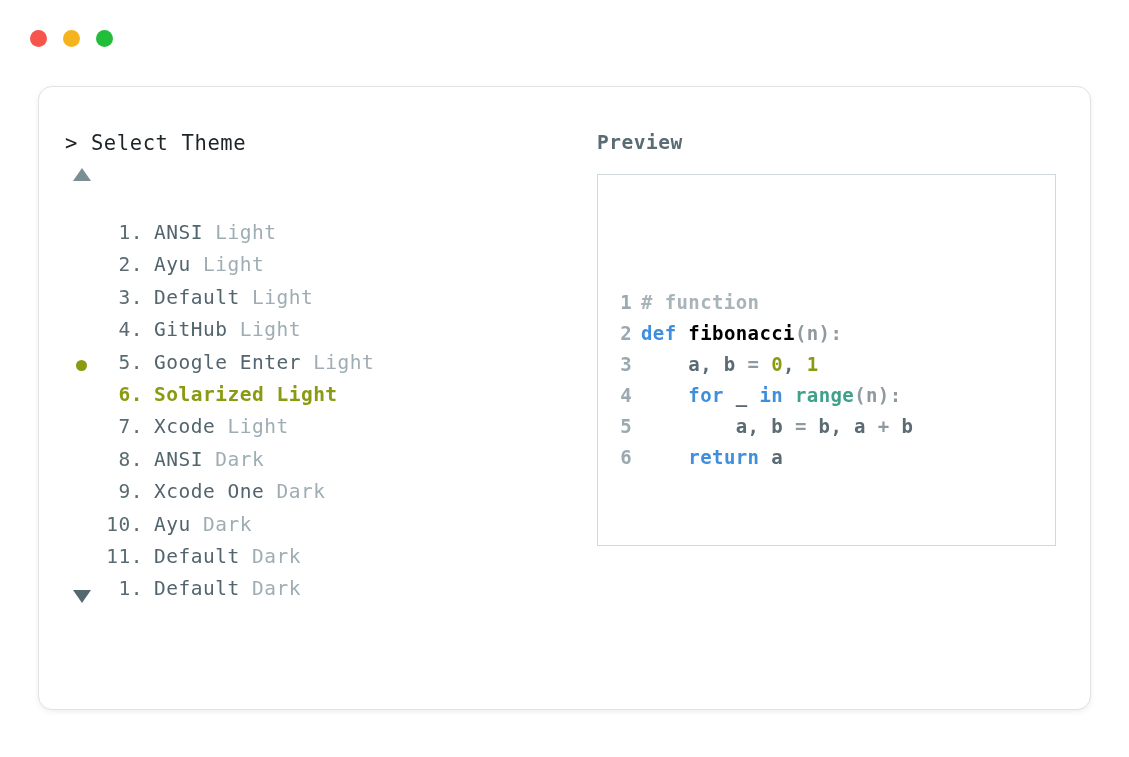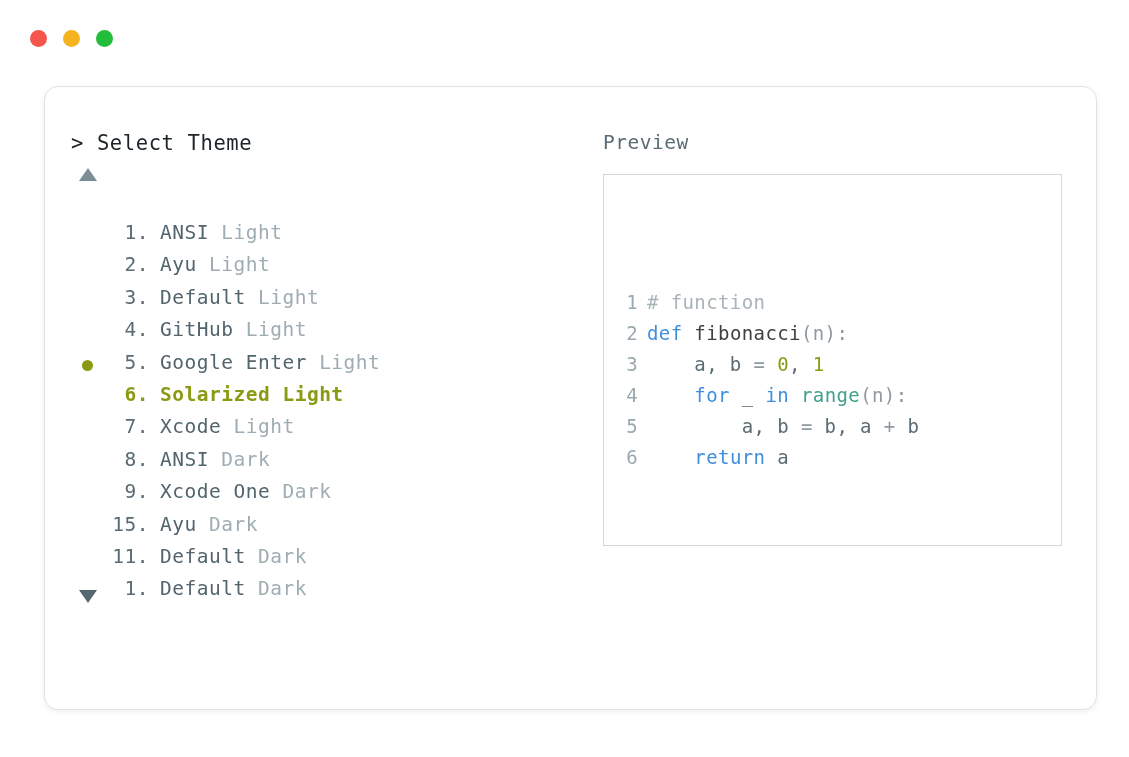--- a/index.html
+++ b/index.html
@@ -28,21 +28,21 @@
   .dot {
     width: 17px;
     height: 17px;
     border-radius: 50%;
     display: block;
   }
 
   
   .card {
     position: absolute;
-    left: 44px;
+    left: 38px;
     top: 86px;
     width: 1053px;
     height: 624px;
     box-sizing: border-box;
     background: #ffffff;
     border: 1px solid #dfe3e4;
     border-radius: 14px;
     box-shadow: 0 2px 5px rgba(120,135,140,0.13);
   }
 
@@ -133,20 +133,21 @@
   .theme-row.selected .tname,
   .theme-row.selected .tvariant {
     color: #8a9a12;
     font-weight: bold;
   }
 
   
   .right-col {
     flex: 1 1 auto;
     padding-left: 32px;
+    font-weight: bold;
   }
   .preview-label {
     font-size: 19.5px;
     color: #5a6b73;
     letter-spacing: 0.5px;
     margin-bottom: 20px;
     white-space: pre;
   }
   .preview-box {
     border: 1px solid #cfd8db;
@@ -169,21 +170,21 @@
     display: inline-block;
     width: 12px;
     text-align: right;
     margin-right: 9px;
   }
   .code-gap { height: 31px; }
 
   
   .c-comment { color: #a8b4b9; }
   .c-kw      { color: #3f8fdd; }
-  .c-fn      { color: #404040; }
+  .c-fn      { color: #000000; }
   .c-plain   { color: #5a6b73; }
   .c-num     { color: #8a9a12; }
   .c-builtin { color: #3fa08c; }
   .c-punct   { color: #8f9aa0; }
 
   
   .footer-hint {
     position: absolute;
     left: 26px;
     bottom: 62px;
@@ -216,21 +217,21 @@
         <ul class="theme-list">
             <li class="theme-row"><span class="bullet-cell"></span><span class="idx">1.</span><span class="tname">ANSI</span><span class="tvariant"> Light</span></li>
             <li class="theme-row"><span class="bullet-cell"></span><span class="idx">2.</span><span class="tname">Ayu</span><span class="tvariant"> Light</span></li>
             <li class="theme-row"><span class="bullet-cell"></span><span class="idx">3.</span><span class="tname">Default</span><span class="tvariant"> Light</span></li>
             <li class="theme-row"><span class="bullet-cell"></span><span class="idx">4.</span><span class="tname">GitHub</span><span class="tvariant"> Light</span></li>
             <li class="theme-row"><span class="bullet-cell"></span><span class="idx">5.</span><span class="tname">Google Enter</span><span class="tvariant"> Light</span></li>
             <li class="theme-row selected"><span class="bullet-cell"><span class="bullet" style="background: rgb(138, 154, 18);"></span></span><span class="idx">6.</span><span class="tname">Solarized</span><span class="tvariant"> Light</span></li>
             <li class="theme-row"><span class="bullet-cell"></span><span class="idx">7.</span><span class="tname">Xcode</span><span class="tvariant"> Light</span></li>
             <li class="theme-row"><span class="bullet-cell"></span><span class="idx">8.</span><span class="tname">ANSI</span><span class="tvariant"> Dark</span></li>
             <li class="theme-row"><span class="bullet-cell"></span><span class="idx">9.</span><span class="tname">Xcode One</span><span class="tvariant"> Dark</span></li>
-            <li class="theme-row"><span class="bullet-cell"></span><span class="idx">15.</span><span class="tname">Ayu</span><span class="tvariant"> Dark</span></li>
+            <li class="theme-row"><span class="bullet-cell"></span><span class="idx">10.</span><span class="tname">Ayu</span><span class="tvariant"> Dark</span></li>
             <li class="theme-row"><span class="bullet-cell"></span><span class="idx">11.</span><span class="tname">Default</span><span class="tvariant"> Dark</span></li>
             <li class="theme-row"><span class="bullet-cell"></span><span class="idx">1.</span><span class="tname">Default</span><span class="tvariant"> Dark</span></li>
           </ul>
 
         <div class="arrow-row" style="margin-top:10px">
           <div class="scroll-arrow arrow-down"></div>
         </div>
       </div>
 
       <div class="right-col">

